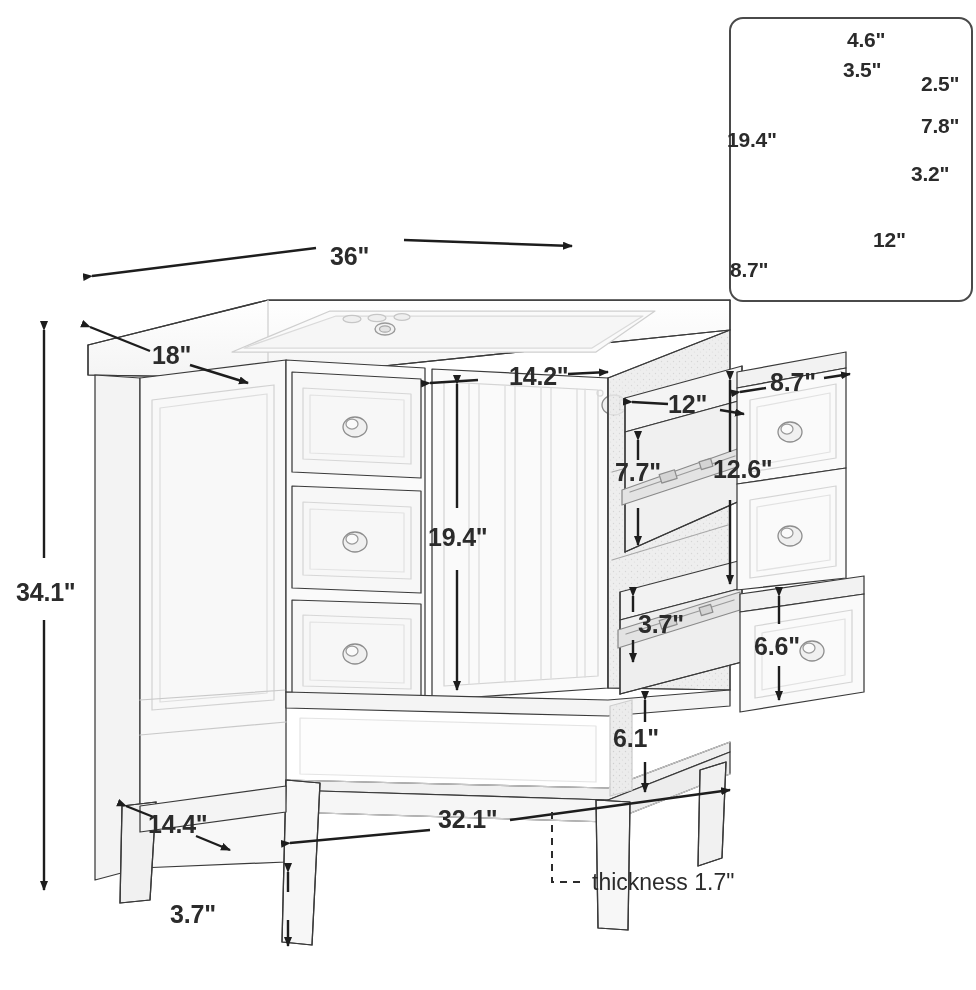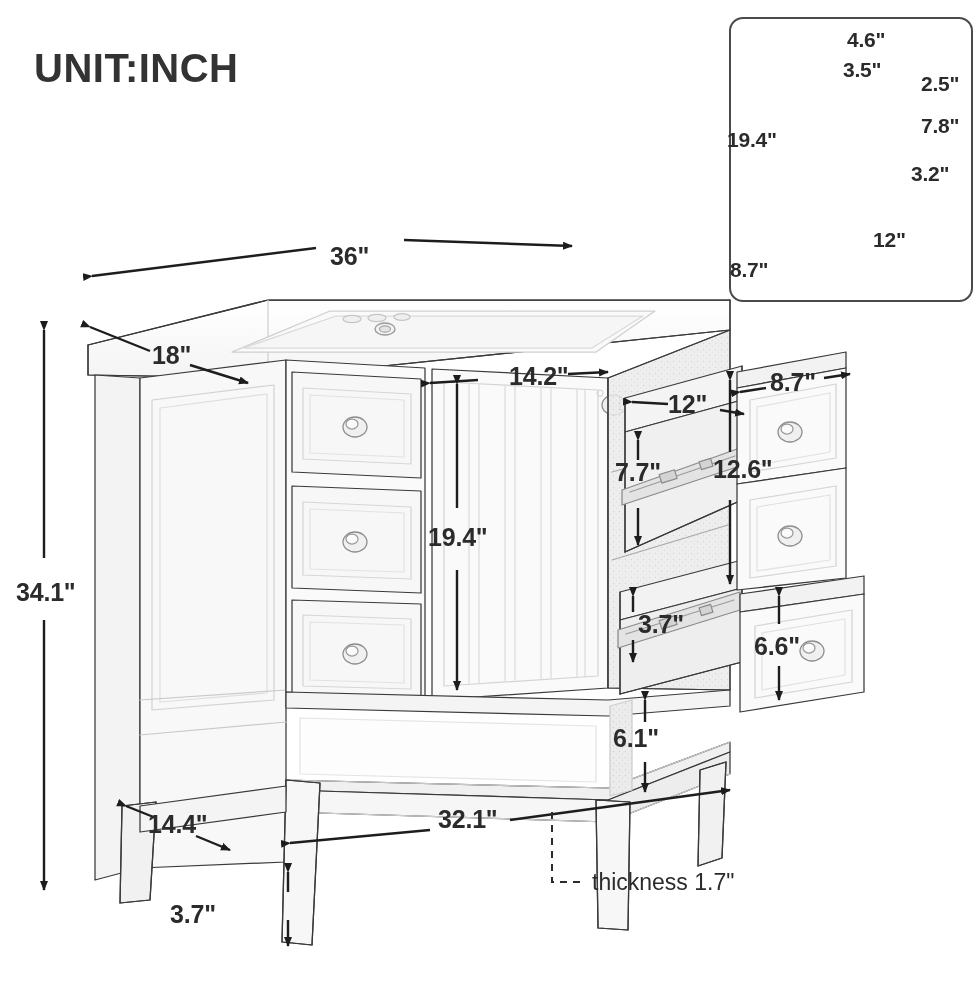--- a/index.html
+++ b/index.html
@@ -348,21 +348,20 @@
         <path d="M906,190 L906,198" marker-end="url(#ahs)"></path>
 
         <path d="M802,250 L846,238" marker-start="url(#ahs)"></path>
         <path d="M898,224 L926,216" marker-end="url(#ahs)"></path>
       </g>
     </g>
   </svg>
 
   <div class="inset-box"></div>
 
-  <div class="unit-title">UNIT:INCH</div>
 
   <div class="dim" style="left:330px;top:242px;">36"</div>
   <div class="dim" style="left:152px;top:341px;">18"</div>
   <div class="dim" style="left:16px;top:578px;">34.1"</div>
   <div class="dim" style="left:509px;top:362px;">14.2"</div>
   <div class="dim" style="left:428px;top:523px;">19.4"</div>
   <div class="dim" style="left:668px;top:390px;">12"</div>
   <div class="dim" style="left:615px;top:458px;">7.7"</div>
   <div class="dim" style="left:770px;top:368px;">8.7"</div>
   <div class="dim" style="left:713px;top:455px;">12.6"</div>

